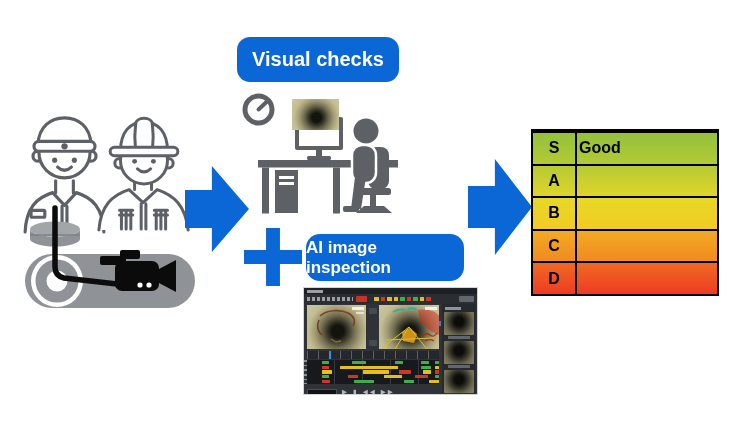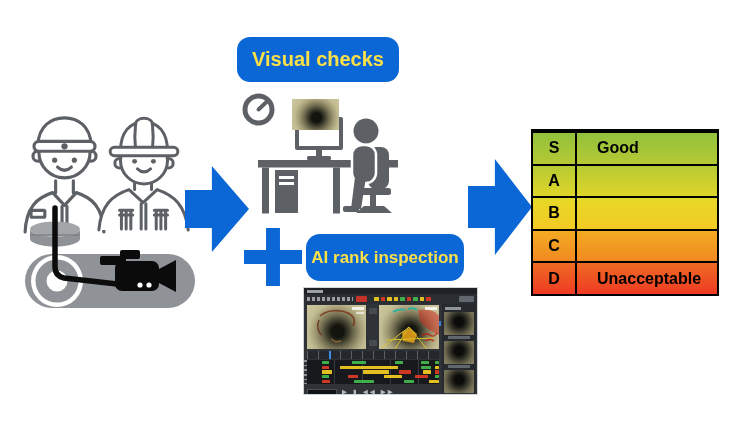--- a/index.html
+++ b/index.html
@@ -5,21 +5,21 @@
   :root{
     --accent:#0b67d5;
     --pict:#5d6166;
     --eq:#8f9296;
   }
   html,body{margin:0;padding:0;background:#fff;}
   #canvas{position:relative;width:730px;height:427px;background:#fff;overflow:hidden;
           font-family:"Liberation Sans",sans-serif;}
 
   
-  .flow-label{position:absolute;background:var(--accent);color:#fde047;font-weight:bold;
+  .flow-label{position:absolute;background:var(--accent);color:#ffffff;font-weight:bold;
               display:flex;align-items:center;justify-content:center;border-radius:13px;}
   #visual-label{left:237px;top:37px;width:162px;height:45px;font-size:20px;}
   #ai-label{left:306px;top:234px;width:158px;height:47px;font-size:17px;border-radius:14px;}
   .block-arrow{position:absolute;background:var(--accent);
       clip-path:polygon(0 28%,42% 28%,42% 0,100% 50%,42% 100%,42% 72%,0 72%);}
   #arrow-1{left:185px;top:166px;width:64px;height:86px;}
   #arrow-2{left:468px;top:159px;width:64px;height:96px;}
   #plus-sign{position:absolute;left:244px;top:228px;width:58px;height:58px;background:var(--accent);
       clip-path:polygon(38% 0,62% 0,62% 38%,100% 38%,100% 62%,62% 62%,62% 100%,38% 100%,38% 62%,0 62%,0 38%,38% 38%);}
 
@@ -36,21 +36,21 @@
   #monitor-photo{position:absolute;left:292px;top:99px;width:47px;height:31px;}
 
   
   #rank-table{position:absolute;left:531px;top:129px;width:188px;height:167px;border:2px solid #000;
       box-sizing:border-box;display:flex;flex-direction:column;font-weight:bold;color:#000;}
   .rt-header{height:26px;flex:none;background:#000;color:#fff;display:flex;align-items:center;
       justify-content:center;font-size:16px;}
   .rt-row{flex:1;display:flex;border-top:2px solid #000;}
   .rt-rank{width:42px;flex:none;border-right:2px solid #000;display:flex;align-items:center;
       justify-content:center;font-size:16px;}
-  .rt-desc{flex:1;display:flex;align-items:center;padding-left:20px;font-size:16px;}
+  .rt-desc{flex:1;display:flex;align-items:center;padding-left:2px;font-size:16px;}
 
   
   #app{position:absolute;left:303px;top:287px;width:175px;height:108px;background:#2f3337;
       border:1px solid #d2d5d8;box-sizing:border-box;overflow:hidden;}
   .app-titlebar{position:absolute;left:0;top:0;right:0;height:6px;background:#1d2024;}
   .tb-dash{position:absolute;left:3px;top:2px;width:16px;height:2.5px;background:#9aa0a6;}
   .app-toolbar{position:absolute;left:0;top:6px;right:0;height:10px;background:#2a2e32;
       display:flex;align-items:center;padding:0 3px;gap:3px;box-sizing:border-box;}
   .t-dashes{width:46px;height:4px;background:repeating-linear-gradient(90deg,#9b9fa5 0 3px,transparent 3px 5px);}
   .t-red{width:11px;height:6px;background:#c5322a;border-radius:1px;}
@@ -146,21 +146,21 @@
       <circle cx="118" cy="80" r="2.6" fill="#fff"></circle>
       <circle cx="127" cy="80" r="2.6" fill="#fff"></circle>
     </g>
   </svg>
 
   <div id="arrow-1" class="block-arrow"></div>
   <div id="arrow-2" class="block-arrow"></div>
   <div id="plus-sign"></div>
 
   <div id="visual-label" class="flow-label">Visual checks</div>
-  <div id="ai-label" class="flow-label">AI rank inspection</div>
+  <div id="ai-label" class="flow-label">AI image inspection</div>
 
   <svg style="left:241px;top:92px" width="35" height="35" viewBox="0 0 35 35">
     <circle cx="17.5" cy="17.5" r="13.5" fill="#fff" stroke="var(--pict)" stroke-width="5"></circle>
     <line x1="17.5" y1="17.5" x2="26" y2="9.5" stroke="var(--pict)" stroke-width="4" stroke-linecap="round"></line>
   </svg>
 
   <svg style="left:255px;top:95px" width="152" height="122" viewBox="0 0 152 122">
     <g class="pg">
       <rect x="40" y="22" width="48" height="33" rx="2"></rect>
       <rect x="44" y="26" width="40" height="25" fill="#fff"></rect>
@@ -294,17 +294,16 @@
       </div>
       <div class="rt-row" style="background: linear-gradient(rgb(230, 217, 39), rgb(243, 202, 36));">
         <div class="rt-rank">B</div>
       </div>
       <div class="rt-row" style="background: linear-gradient(rgb(244, 170, 35), rgb(240, 138, 33));">
         <div class="rt-rank">C</div>
         <div class="rt-desc"></div>
       </div>
       <div class="rt-row" style="background: linear-gradient(rgb(239, 106, 34), rgb(238, 59, 36));">
         <div class="rt-rank">D</div>
-        <div class="rt-desc">Unacceptable</div>
       </div>
     </div>
 
 </div>
 
 </body></html>

